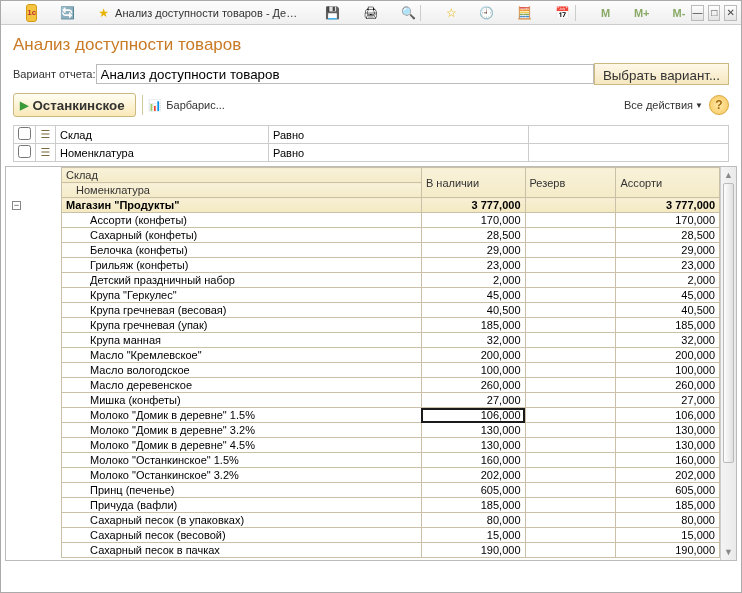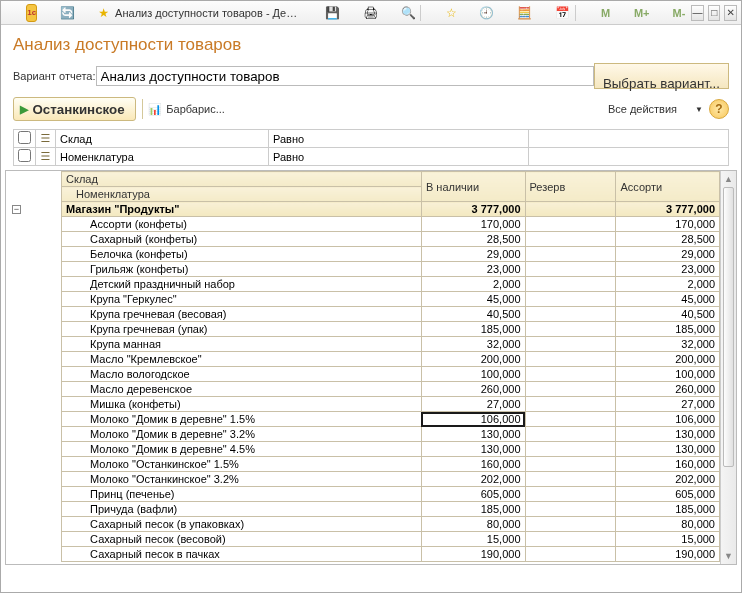--- a/index.html
+++ b/index.html
@@ -12,28 +12,28 @@
   .tb-sep { width: 1px; height: 16px; background: #ccc; margin: 0 2px; }
   .tb-spacer { flex: 1; }
   .win-btn { width: 20px; height: 16px; border: 1px solid #bbb; background: linear-gradient(#fefefe,#e4e4e4); font-size: 10px; display: inline-flex; align-items: center; justify-content: center; margin-left: 2px; cursor: pointer; color: #444; }
   .mem-btn { color: #8a6; font-weight: bold; font-size: 11px; }
   
   .page-title { color: #c97a26; font-size: 17px; padding: 10px 12px 8px; }
   
   .variant-row { display: flex; align-items: center; padding: 0 12px 8px; }
   .variant-label { color: #333; }
   .variant-input { flex: 1; height: 20px; border: 1px solid #bbb; padding: 2px 4px; background: #fff; }
-  .variant-btn { height: 22px; padding: 12px 8px; border: 1px solid #ccb97f; background: linear-gradient(#fff8e8,#f5e7c0); cursor: pointer; color: #333; }
+  .variant-btn { height: 22px; padding: 4px 8px; border: 1px solid #ccb97f; background: linear-gradient(#fff8e8,#f5e7c0); cursor: pointer; color: #333; }
   
   .toolbar-row { display: flex; align-items: center; padding: 0 12px 8px; gap: 6px; }
   .btn-form { height: 24px; padding: 0 10px 0 6px; border: 1px solid #ccb97f; background: linear-gradient(#fffef3,#fae8b8); font-weight: bold; color: #333; cursor: pointer; display: inline-flex; align-items: center; gap: 4px; border-radius: 3px; }
   .btn-form .tri { color: #3a9a3a; font-size: 11px; }
   .toolbar-sep { width: 1px; height: 20px; background: #d4c89a; }
   .link-settings { color: #333; cursor: pointer; display: inline-flex; align-items: center; gap: 4px; }
-  .link-actions { color: #333; cursor: pointer; display: inline-flex; align-items: center; gap: 18px; }
+  .link-actions { color: #333; cursor: pointer; display: inline-flex; align-items: center; gap: 2px; }
   .help-ico { width: 20px; height: 20px; border-radius: 10px; background: radial-gradient(#ffe9a9,#f7c65a); border: 1px solid #d9a83c; color: #a36b12; font-weight: bold; display: inline-flex; align-items: center; justify-content: center; cursor: pointer; font-size: 12px; }
   
   .filter-table { margin: 0 12px 4px; border: 1px solid #bbb; width: calc(100% - 24px); border-collapse: collapse; }
   .filter-table td { border: 1px solid #ccc; padding: 1px 4px; height: 18px; background: #fff; vertical-align: middle; }
   .filter-table td.chk { width: 20px; text-align:center; }
   .filter-table td.ico { width: 20px; text-align:center; }
   .filter-table td.name { }
   .filter-table td.cond { width: 260px; }
   .filter-table td.val { width: 200px; }
   .stack-ico { font-size: 11px; color: #7a6a3a; }

